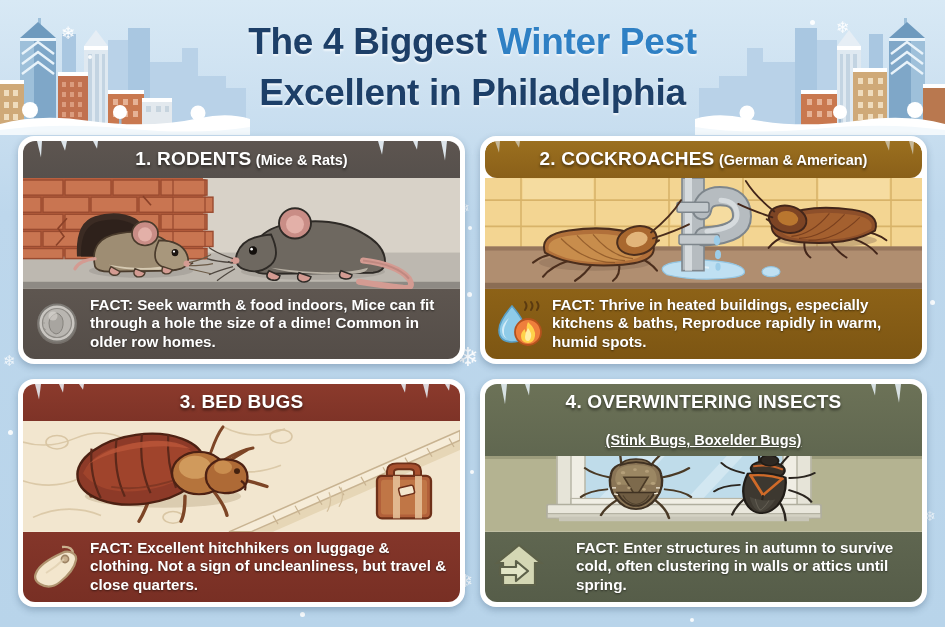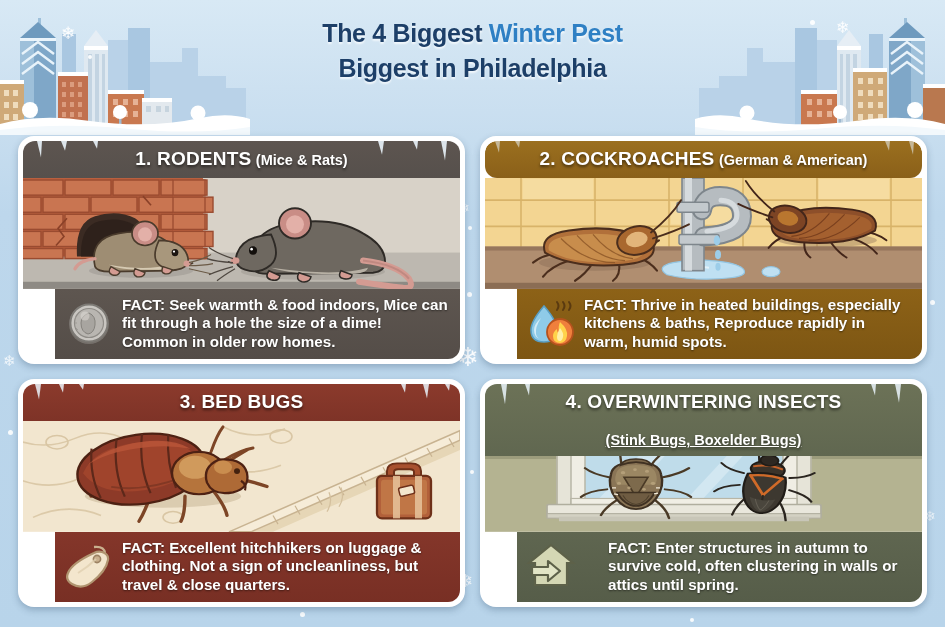--- a/index.html
+++ b/index.html
@@ -21,21 +21,21 @@
   .skyline{ position:absolute; top:0; height:135px; width:250px; overflow:hidden; }
   .skyline.left{ left:0; }
   .skyline.right{ right:0; }
 
   
   .title-wrap{
     position:absolute; left:0; top:16px; width:945px; text-align:center;
     z-index:6;
   }
   .title-line{
-    font-size:25px; font-weight:bold; letter-spacing:-0.3px;
+    font-size:37px; font-weight:bold; letter-spacing:-0.3px;
     line-height:1.38;
     text-shadow:0 2px 2px rgba(255,255,255,.75);
   }
   .t-dark{ color:#1d3f68; }
   .t-blue{ color:#2f80c4; }
 
   
   .grid{
     position:absolute; left:18px; top:136px;
     width:909px; height:476px;
@@ -92,21 +92,20 @@
   
   .card-art{ position:relative; flex:1 1 auto; overflow:hidden; }
   .card-art svg{ display:block; width:100%; height:100%; }
 
   
   .card-fact{
     position:relative; flex:0 0 auto;
     display:flex; align-items:center; gap:8px;
     padding:7px 10px 8px 9px;
     color:#fff;
-    margin-left:32px;
   }
   .fact-1{ background:linear-gradient(180deg,#5e5650 0%,#544d48 100%); }
   .fact-2{ background:linear-gradient(180deg,#8d6217 0%,#7d5613 100%); }
   .fact-3{ background:linear-gradient(180deg,#84362a 0%,#782f24 100%); }
   .fact-4{ background:linear-gradient(180deg,#5f6650 0%,#565d49 100%);gap:32px; }
   .fact-icon{ flex:0 0 auto; width:50px; height:54px; }
   .fact-icon svg{ display:block; width:100%; height:100%; }
   .fact-text{
     font-size:15.2px; font-weight:bold; line-height:1.21;
     text-shadow:0 1px 2px rgba(0,0,0,.5);
@@ -324,21 +323,21 @@
   <div class="dot" style="left:470px;top:470px;width:4px;height:4px;"></div>
   <div class="flake" style="left:3px;top:352px;font-size:15px;opacity:.75;">❄</div>
   <div class="dot" style="left:8px;top:430px;width:5px;height:5px;"></div>
   <div class="dot" style="left:930px;top:300px;width:5px;height:5px;"></div>
   <div class="flake" style="left:924px;top:508px;font-size:14px;opacity:.7;">❄</div>
   <div class="dot" style="left:300px;top:612px;width:5px;height:5px;"></div>
   <div class="dot" style="left:690px;top:618px;width:4px;height:4px;"></div>
 
   <div class="title-wrap">
     <div class="title-line"><span class="t-dark" style="white-space: pre;">The 4 Biggest </span><span class="t-blue">Winter Pest</span></div>
-    <div class="title-line t-dark">Biggest in Philadelphia</div>
+    <div class="title-line t-dark">Excellent in Philadelphia</div>
   </div>
 
   <div class="grid">
 
     <div class="card">
       <div class="card-inner">
         <div class="card-head head-1">
           <svg class="icicles" viewBox="0 0 437 38" preserveAspectRatio="none">
             <g fill="#eaf4fb" opacity=".9">
               <path d="M14,0 l5,0 l-1,17 z"></path>

